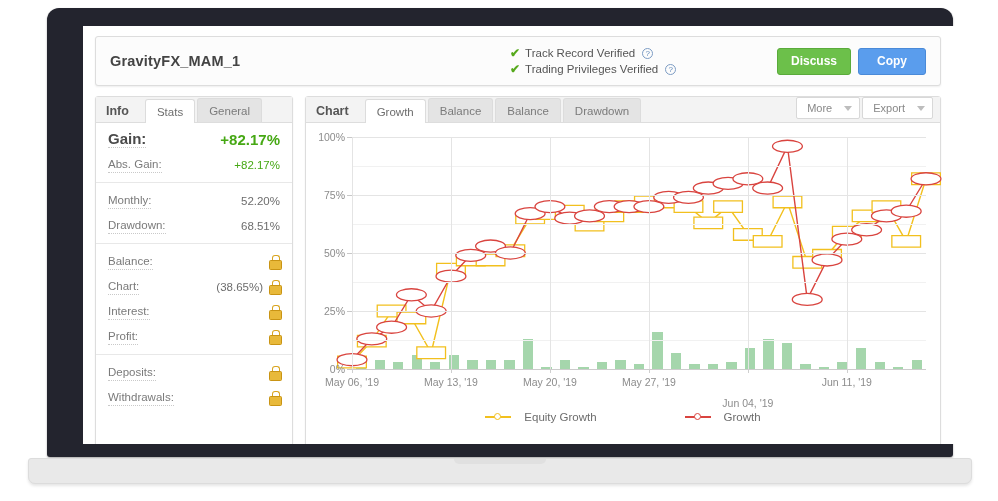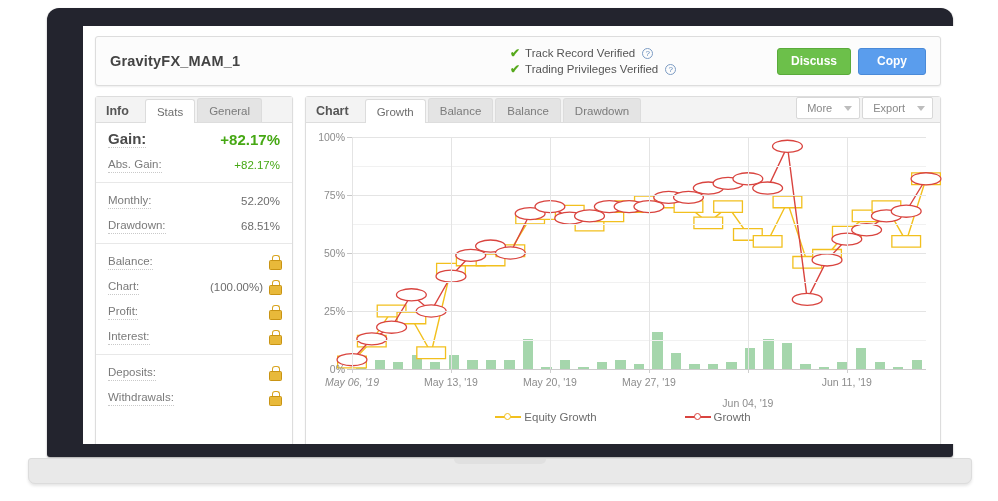--- a/index.html
+++ b/index.html
@@ -178,21 +178,21 @@
     white-space: nowrap;
   }
   #bars { position: absolute; left: 0; right: 0; top: 0; bottom: 0; }
   .bar { position: absolute; bottom: 0; background: #a5d6ac; }
   #svg-lines { position: absolute; left: 0; top: 0; width: 100%; height: 100%; overflow: visible; }
 
   #legend {
     display: flex; justify-content: center; gap: 88px;
     margin-top: 16px; font-size: 11.5px; color: #6d6d6d;
   }
-  .leg-item { display: flex; align-items: center; gap: 3px; }
+  .leg-item { display: flex; align-items: center; gap: 13px; }
   .leg-mark { position: relative; width: 26px; height: 10px; }
   .leg-mark i {
     position: absolute; left: 0; top: 4px; width: 26px; height: 2px; display: block;
   }
   .leg-mark b {
     position: absolute; left: 9px; top: 1px; width: 7px; height: 7px;
     border-radius: 50%; background: #fff; display: block;
   }
 </style>
 </head>
@@ -266,32 +266,32 @@
                 <div class="sdiv"></div>
                 <div class="srow">
                   <span class="lbl">Balance:</span>
                   <span class="rightwrap">
                     <span class="lock"></span>
                   </span>
                 </div>
                 <div class="srow">
                   <span class="lbl">Chart:</span>
                   <span class="rightwrap">
-                    <span class="val pct-paren">(100.00%)</span>
+                    <span class="val pct-paren">(38.65%)</span>
                     <span class="lock"></span>
                   </span>
                 </div>
                 <div class="srow">
+                  <span class="lbl">Interest:</span>
+                  <span class="rightwrap">
+                    <span class="lock"></span>
+                  </span>
+                </div>
+                <div class="srow">
                   <span class="lbl">Profit:</span>
-                  <span class="rightwrap">
-                    <span class="lock"></span>
-                  </span>
-                </div>
-                <div class="srow">
-                  <span class="lbl">Interest:</span>
                   <span class="rightwrap">
                     <span class="lock"></span>
                   </span>
                 </div>
                 <div class="sdiv"></div>
                 <div class="srow">
                   <span class="lbl">Deposits:</span>
                   <span class="rightwrap">
                     <span class="lock"></span>
                   </span>
@@ -445,21 +445,21 @@
                     <div class="ytick" style="top: 50%;"></div>
                     <div class="ylab" style="top: 50%;">50%</div>
                     <div class="hgrid" style="top: 25%;"></div>
                     <div class="ytick" style="top: 25%;"></div>
                     <div class="ylab" style="top: 25%;">75%</div>
                     <div class="hgrid" style="top: 0%;"></div>
                     <div class="ytick" style="top: 0%;"></div>
                     <div class="ylab" style="top: 0%; text-align: center;">100%</div>
                     <div class="vgrid" style="left: 0%;"></div>
                     <div class="xtick" style="left: 0%;"></div>
-                    <div class="xlab" style="left: 0%; font-style: italic;">May 06, '19</div>
+                    <div class="xlab" style="left: 0%;">May 06, '19</div>
                     <div class="vgrid" style="left: 17.2414%;"></div>
                     <div class="xtick" style="left: 17.2414%;"></div>
                     <div class="xlab" style="left: 17.2414%;">May 13, '19</div>
                     <div class="vgrid" style="left: 34.4828%;"></div>
                     <div class="xtick" style="left: 34.4828%;"></div>
                     <div class="xlab" style="left: 34.4828%;">May 20, '19</div>
                     <div class="vgrid" style="left: 51.7241%;"></div>
                     <div class="xtick" style="left: 51.7241%;"></div>
                     <div class="xlab" style="left: 51.7241%; text-align: right;">May 27, '19</div>
                     <div class="vgrid" style="left: 68.9655%;"></div>

